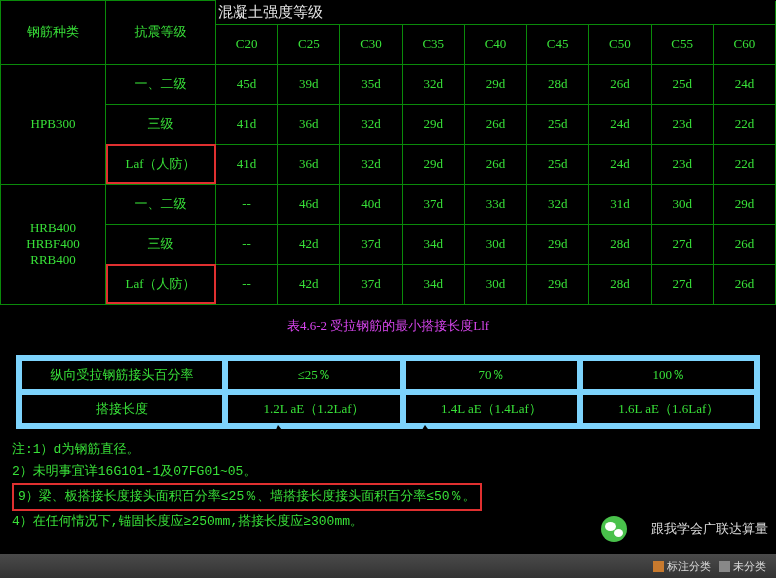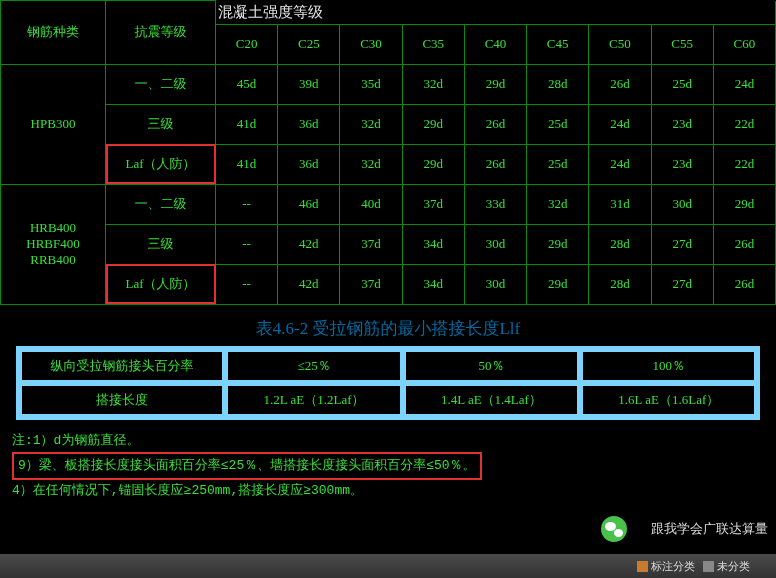--- a/index.html
+++ b/index.html
@@ -39,24 +39,24 @@
     border-top: none;
   }
   .magenta { color: #d040d0; }
   .red-box {
     outline: 2px solid #e03030;
     outline-offset: -2px;
   }
   
   .table2-title {
     text-align: center;
-    color: #0369a1;
+    color: #d946ef;
     margin-top: 12px;
-    margin-bottom: 6px;
-    font-size: 17px;
+    margin-bottom: 20px;
+    font-size: 13px;
   }
   .table2 {
     border-collapse: collapse;
     margin: 0 auto;
     width: 96%;
   }
   .table2 td {
     border: 6px solid #7dd3fc;
     text-align: center;
     height: 34px;
@@ -116,21 +116,21 @@
   }
   
   .statusbar {
     position: absolute;
     left: 0; right: 0; bottom: 0;
     height: 24px;
     background: linear-gradient(#4a4a4a,#333);
     display: flex;
     align-items: center;
     gap: 8px;
-    padding: 0 26px;
+    padding: 0 10px;
     font-family: Liberation Sans, sans-serif;
     font-size: 11px;
     color: #ddd;
     justify-content: flex-end;
   }
   .statusbar .swatch {
     width: 11px; height: 11px; display:inline-block;
     margin-right:3px; vertical-align:middle;
   }
   .swatch.orange { background:#c87a2e; }
@@ -261,34 +261,35 @@
   <colgroup>
     <col style="width:28%">
         <col style="width:24%">
         <col style="width:24%">
         <col style="width:24%">
   </colgroup>
   <tbody>
         <tr>
     <td>纵向受拉钢筋接头百分率</td>
     <td>≤25％</td>
-    <td>50％</td>
+    <td>70％</td>
     <td>100％</td>
   </tr>
   <tr>
     <td>搭接长度</td>
     <td>1.2L aE（1.2Laf）</td>
     <td>1.4L aE（1.4Laf）</td>
     <td>1.6L aE（1.6Laf）</td>
   </tr>
 </tbody>
     </table>
 
 <div class="notes">
   <div>注:1）d为钢筋直径。</div>
+  <div>2）未明事宜详16G101-1及07FG01~05。</div>
   <div><span class="note3-box">9）梁、板搭接长度接头面积百分率≤25％、墙搭接长度接头面积百分率≤50％。</span></div>
   <div>4）在任何情况下,锚固长度应≥250mm,搭接长度应≥300mm。</div>
 </div>
 
 <svg class="arrow" style="left:250px;top:425px;width:60px;height:95px">
   <line x1="10" y1="85" x2="28" y2="8" stroke-width="3"></line>
   <polygon points="28,0 22,14 36,10"></polygon>
 </svg>
 <svg class="arrow" style="left:395px;top:425px;width:60px;height:95px">
   <line x1="20" y1="85" x2="30" y2="8" stroke-width="3"></line>

